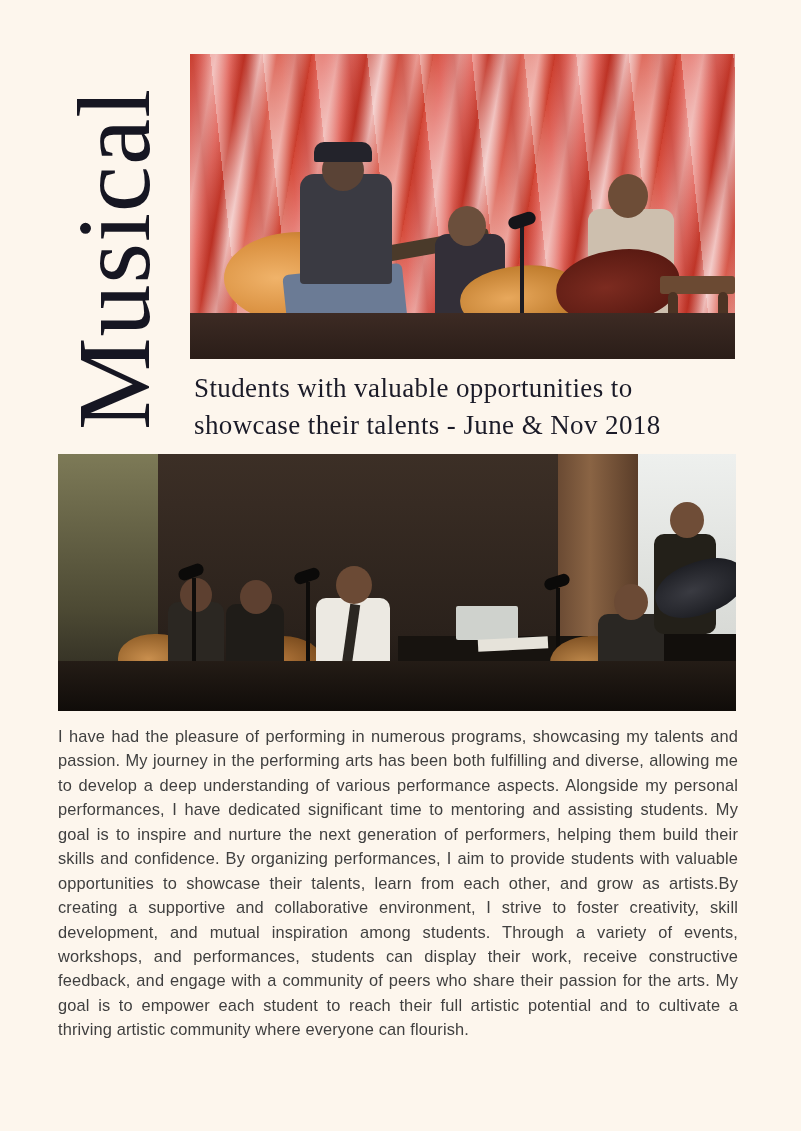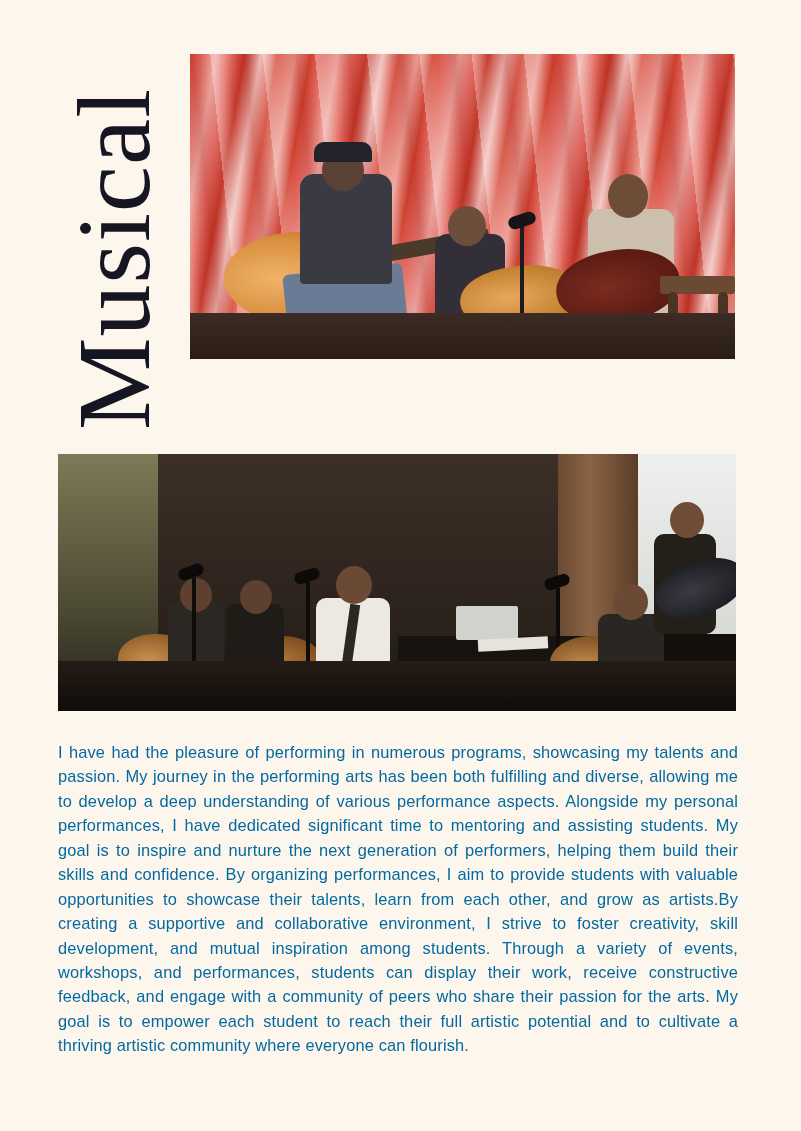--- a/index.html
+++ b/index.html
@@ -202,26 +202,26 @@
   .b5h{ position:absolute; left:612px; top:48px; width:34px; height:36px; background:#6f4d37; border-radius:50%;}
   .g-a { position:absolute; left:60px; top:180px; width:76px; height:50px; background:radial-gradient(ellipse at 40% 50%, #c98f4e 0%, #8e5c26 75%); border-radius:48%;}
   .g-b { position:absolute; left:182px; top:182px; width:82px; height:52px; background:radial-gradient(ellipse at 40% 50%, #b87b3e 0%, #7c4d1f 75%); border-radius:48%;}
   .g-c { position:absolute; left:492px; top:182px; width:86px; height:56px; background:radial-gradient(ellipse at 40% 50%, #c08a4c 0%, #7d4f22 75%); border-radius:48%;}
   .g-d { position:absolute; left:596px; top:108px; width:92px; height:52px; background:radial-gradient(ellipse at 40% 50%, #3a3b42 0%, #1b1c21 80%); border-radius:46%; transform:rotate(-20deg);}
 
   
   .body-text {
     position: absolute;
     left: 58px;
-    top: 740px;
+    top: 724px;
     width: 680px;
     font-family: "Liberation Sans", sans-serif;
     font-size: 16.4px;
     line-height: 1.49;
-    color: #0369a1;
+    color: #404040;
     text-align: justify;
     letter-spacing: 0.15px;
   }
 </style>
 </head>
 <body>
 
 <div class="page">
 
   <div class="vertical-title">
@@ -246,20 +246,21 @@
     <div class="sil p3-leg"></div>
     <div class="sil p3-body"></div>
     <div class="sil p3-head"></div>
     <div class="sil guitar3"></div>
     <div class="sil table-r"></div>
     <div class="sil table-rl"></div>
     <div class="sil table-rr"></div>
     <div class="floor"></div>
   </div>
 
+  <div class="caption">Students with valuable opportunities to showcase their talents - June &amp; Nov 2018</div>
 
   <div class="photo-bottom">
     <div class="pb-wallL"></div>
     <div class="pb-wallM"></div>
     <div class="pb-pillar"></div>
     <div class="pb-screen"></div>
     <div class="pb-dark"></div>
     <div class="g-a"></div>
     <div class="g-b"></div>
     <div class="b1"></div>

